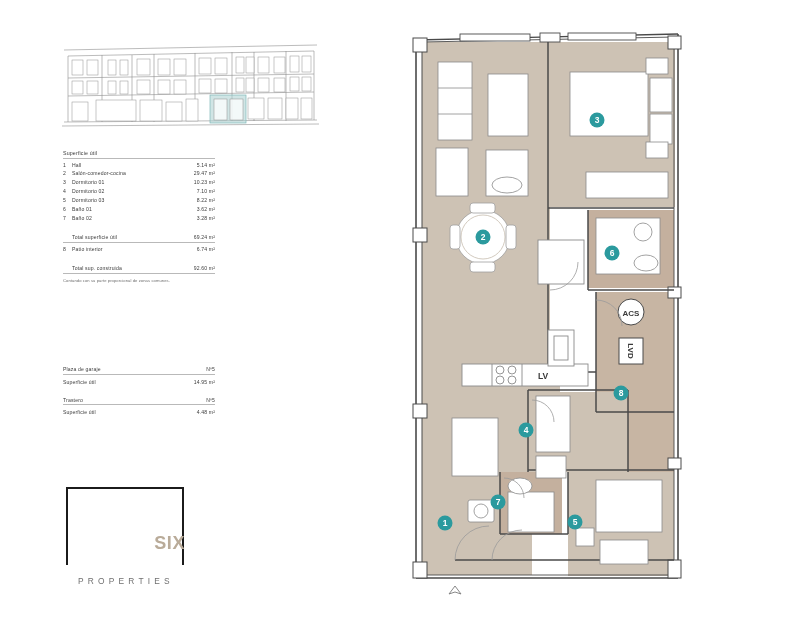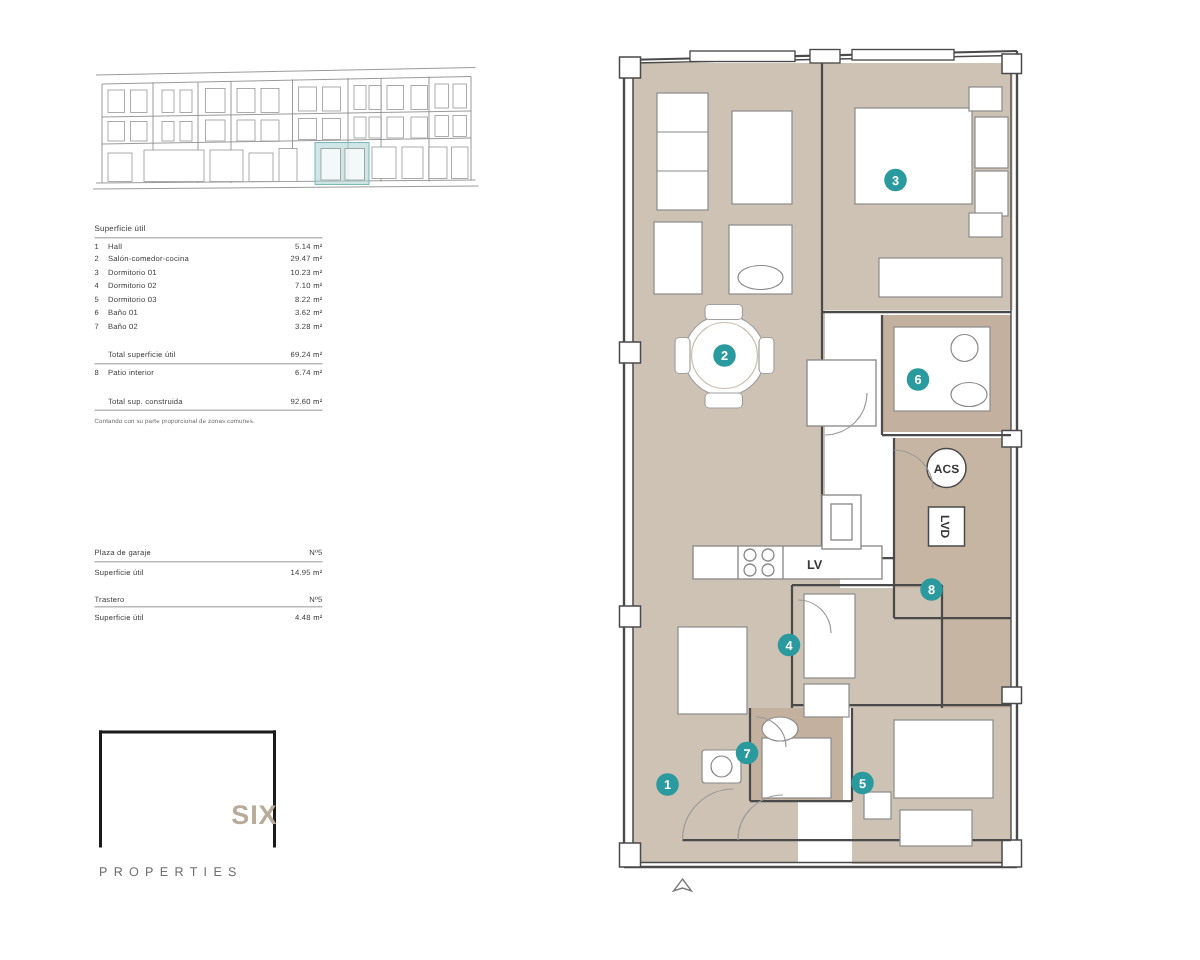--- a/index.html
+++ b/index.html
@@ -84,21 +84,21 @@
     position:absolute;right:-1px;top:47px;
     font-size:18px;font-weight:bold;letter-spacing:.6px;
     color:#b9ab99;line-height:1;
   }
   .logo-seconds{
     position:absolute;left:10px;top:62px;
     font-size:21.5px;font-weight:bold;letter-spacing:.2px;
     color:#111111;line-height:1;
   }
   .logo-props{
-    position:absolute;left:0;top:90px;
+    position:absolute;left:12px;top:90px;
     font-size:8.4px;letter-spacing:4.2px;
     color:#6f6f6f;line-height:1;text-align:right;
   }
 
   
   .plan{position:absolute;left:400px;top:0;width:400px;height:640px;}
   .plan svg{display:block;}
 </style>
 </head>
 <body>

